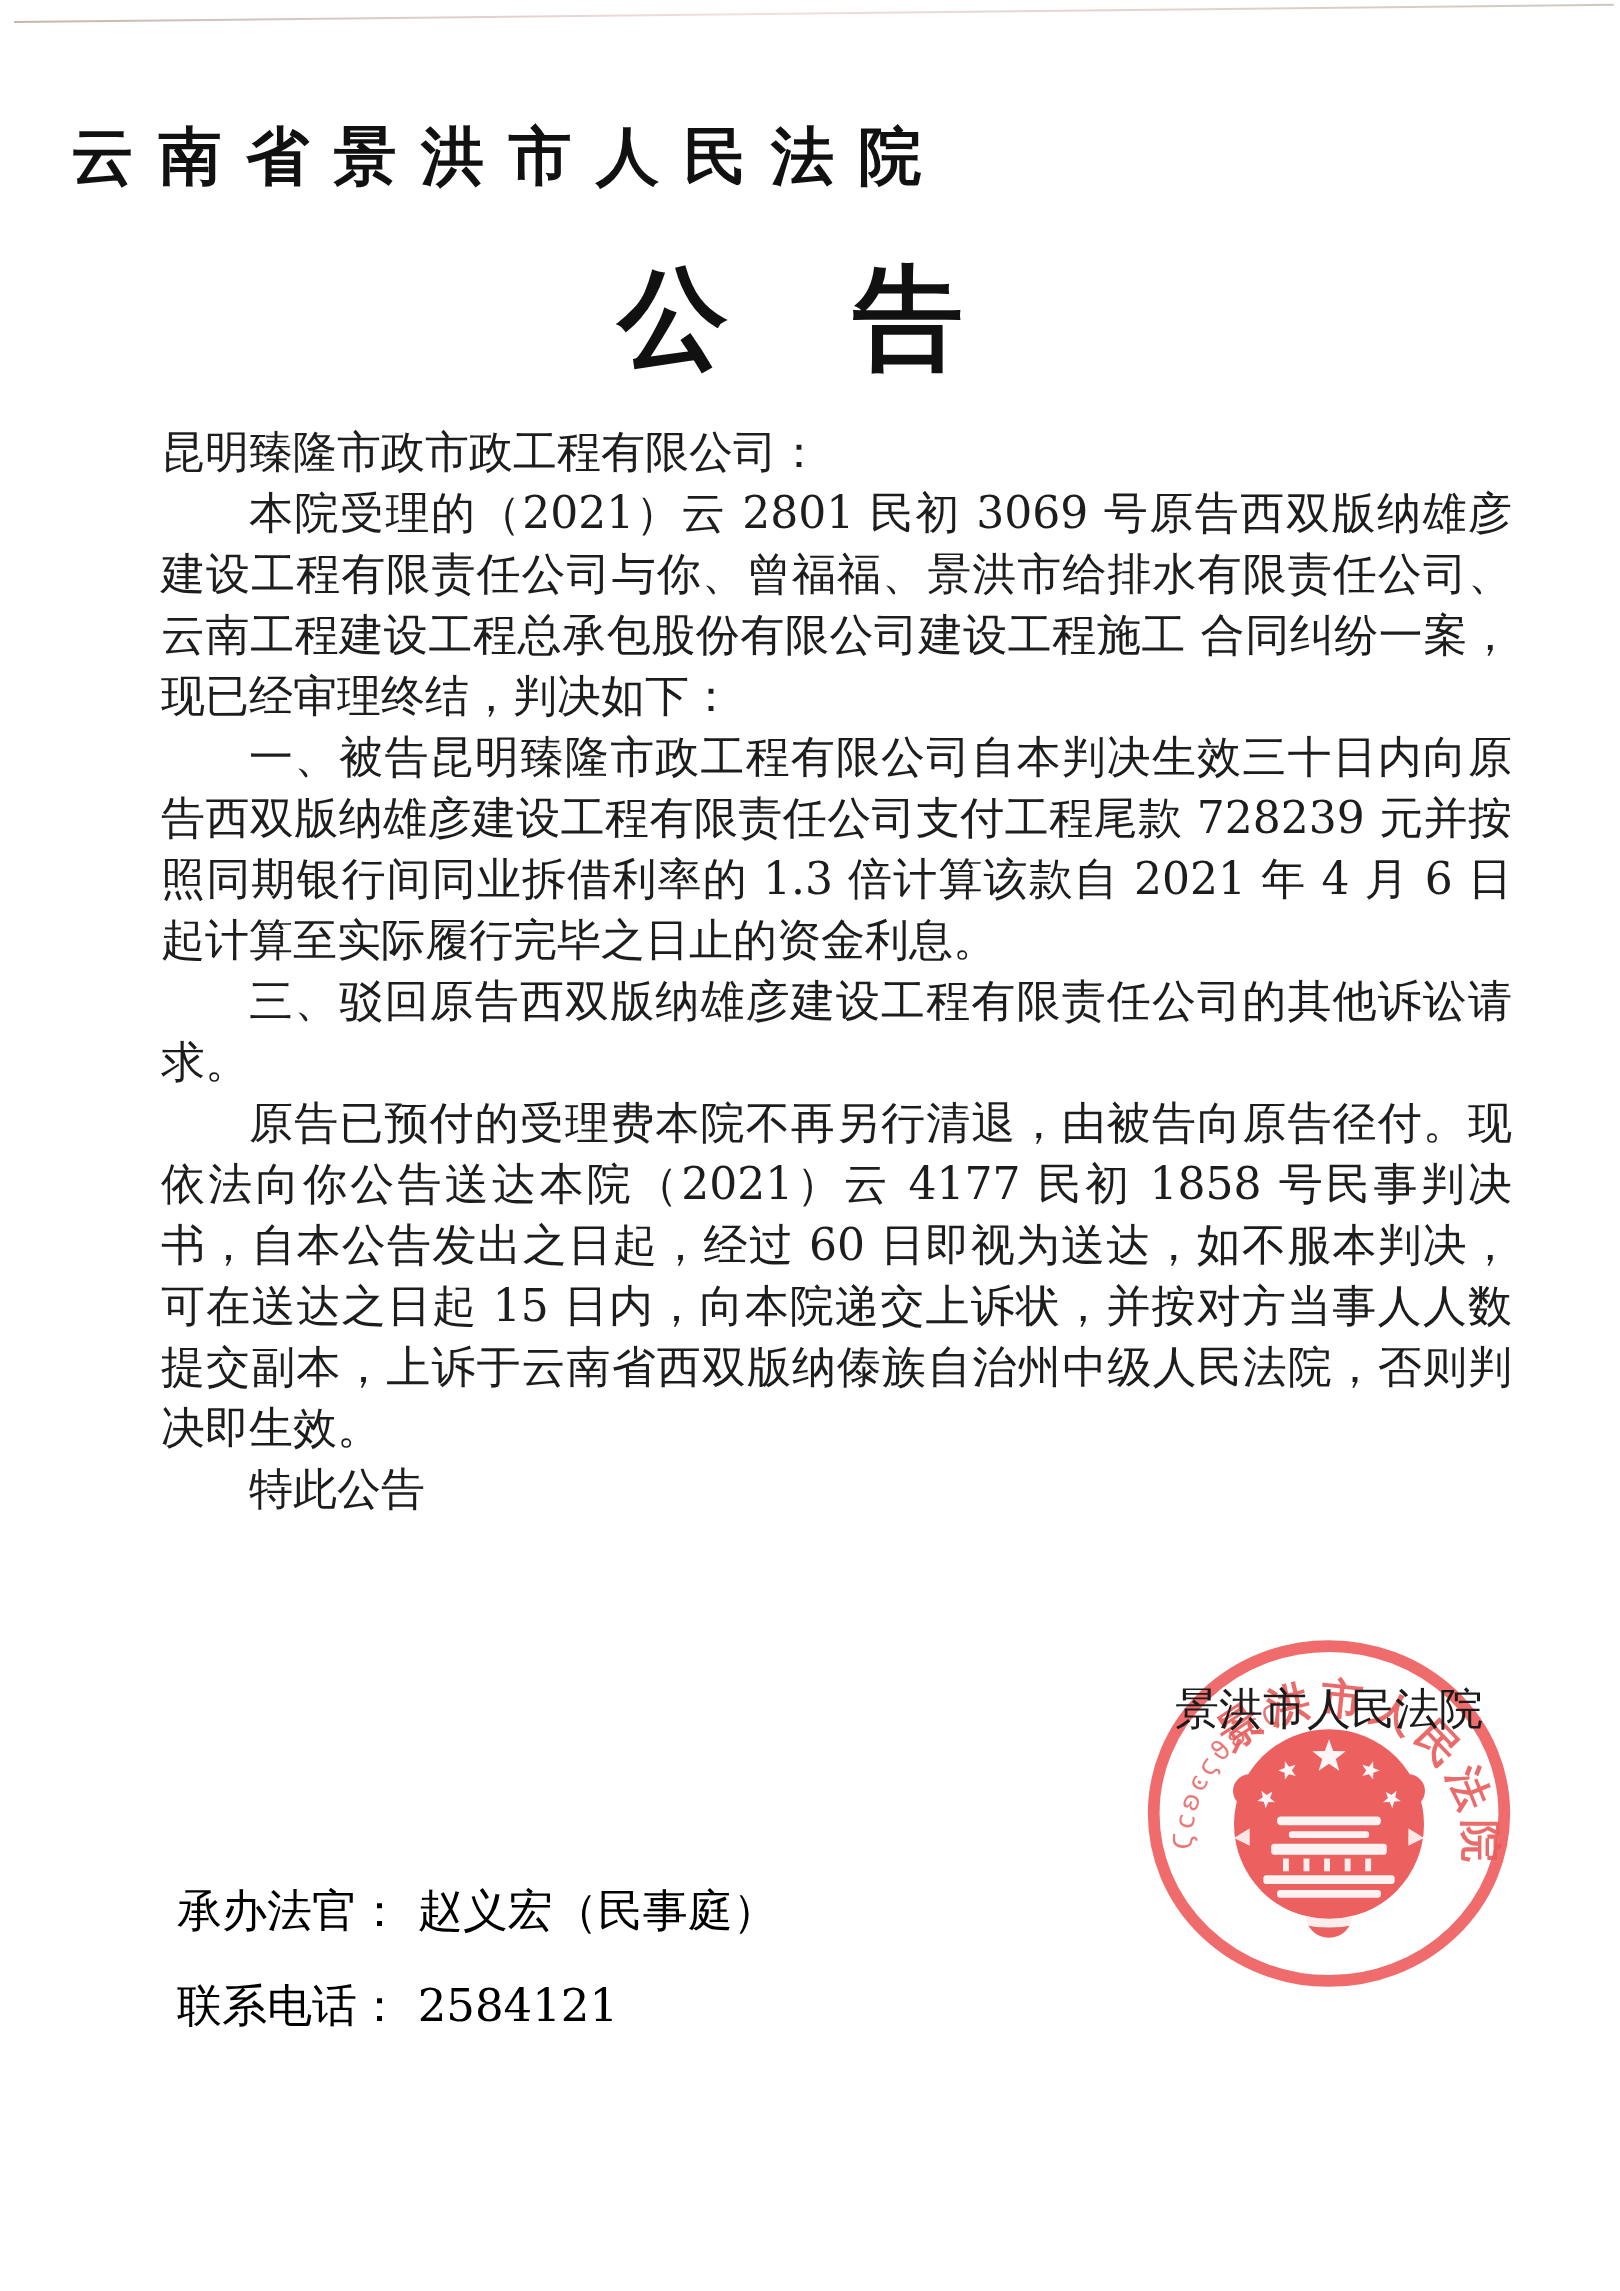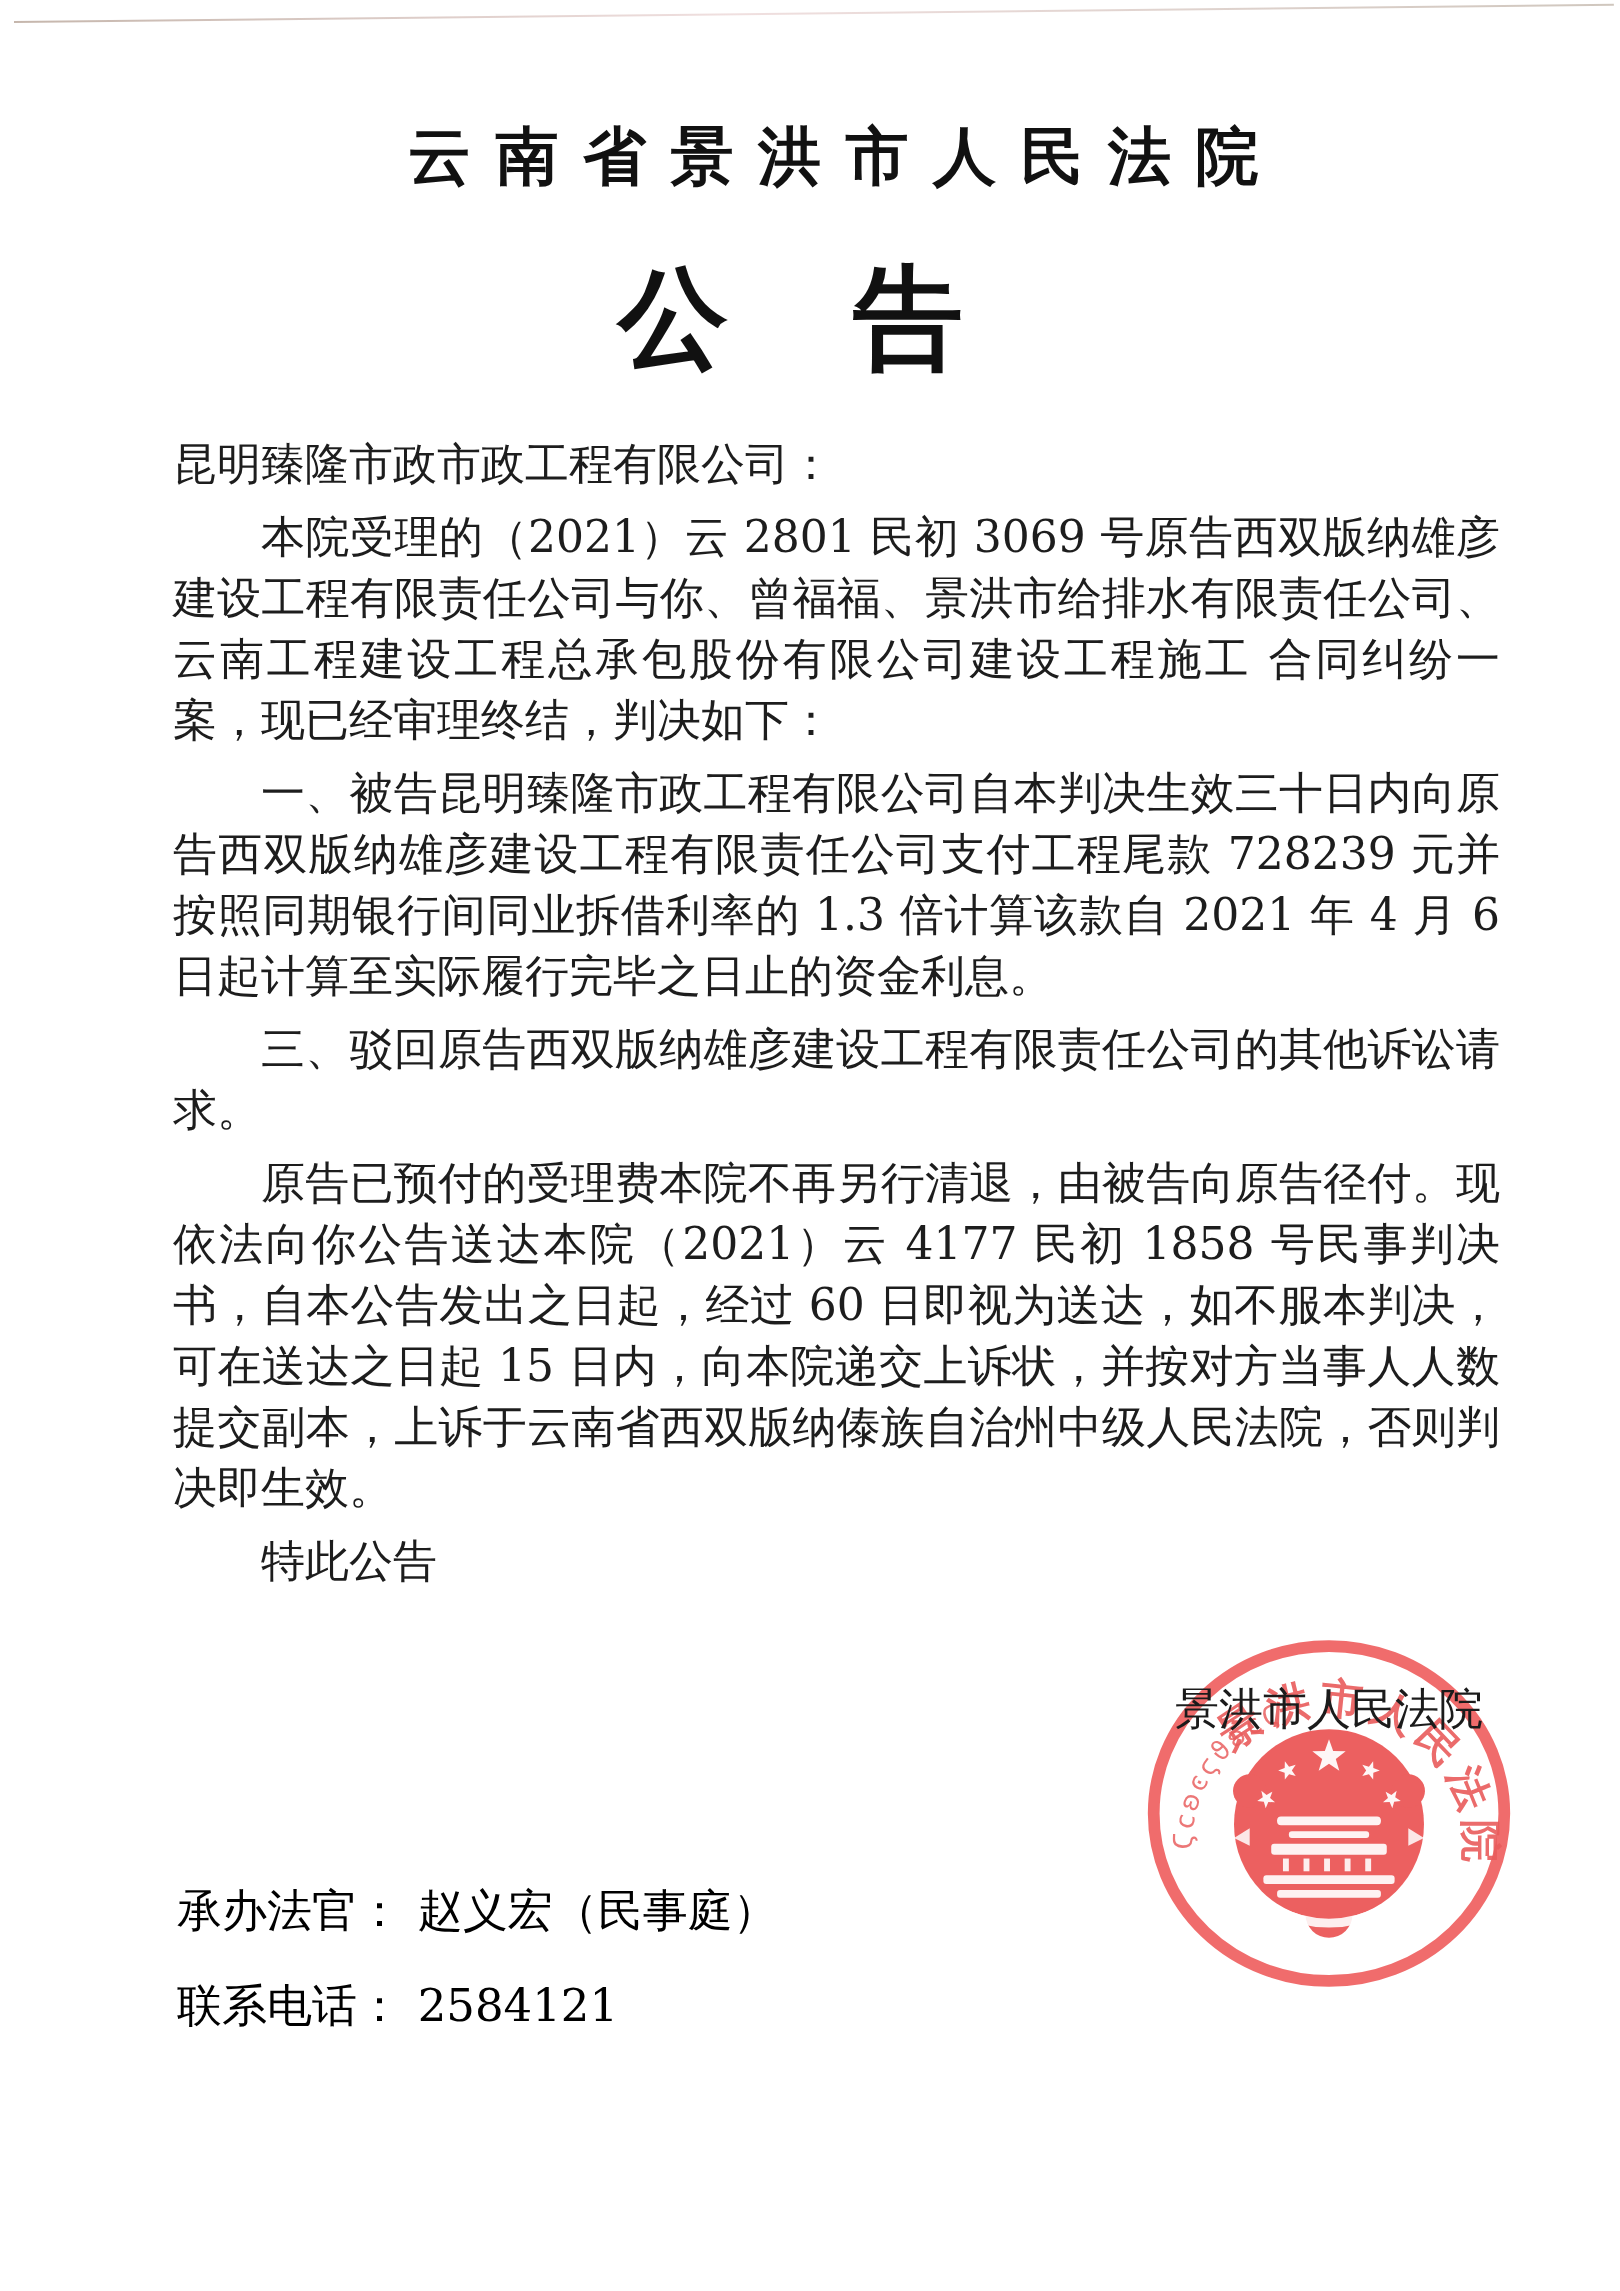--- a/index.html
+++ b/index.html
@@ -14,34 +14,34 @@
   }
   
   .scan-line{
     position:absolute;left:13.7px;top:20.6px;width:1600px;height:2px;
     background:linear-gradient(90deg,
       rgba(140,110,90,.50), rgba(205,150,150,.30) 45%, rgba(150,130,110,.45));
     transform:rotate(-0.62deg);transform-origin:left center;
   }
   .court-title{
     position:absolute;top:114px;left:0;width:1620px;box-sizing:border-box;
-    text-align:center;font-size:63px;font-weight:700;color:#111;
+    font-size:63px;font-weight:700;color:#111;
     letter-spacing:24.5px;padding-left:71px;white-space:nowrap;
   }
   .notice-title{
     position:absolute;top:245px;left:0;width:1620px;box-sizing:border-box;
     text-align:center;font-size:110px;font-weight:700;color:#111;
     letter-spacing:125px;padding-left:86px;white-space:nowrap;
   }
   .body-block{
     position:absolute;left:161px;top:421px;width:1351px;
     font-size:44px;line-height:61px;text-align:justify;
     text-justify:inter-character;
   }
-  .body-block p{margin:12px;}
+  .body-block p{margin:0;}
   .body-block p.para{text-indent:2em;}
   .signature{
     position:absolute;left:1084px;top:1678px;width:490px;z-index:3;
     text-align:center;font-size:44px;line-height:62px;color:#1b1b1b;
   }
   .signature .sig-line{white-space:nowrap;}
   .signature .sig-date{letter-spacing:1px;}
   .stamp{
     position:absolute;left:1140px;top:1632px;width:378px;height:363px;z-index:2;
   }

